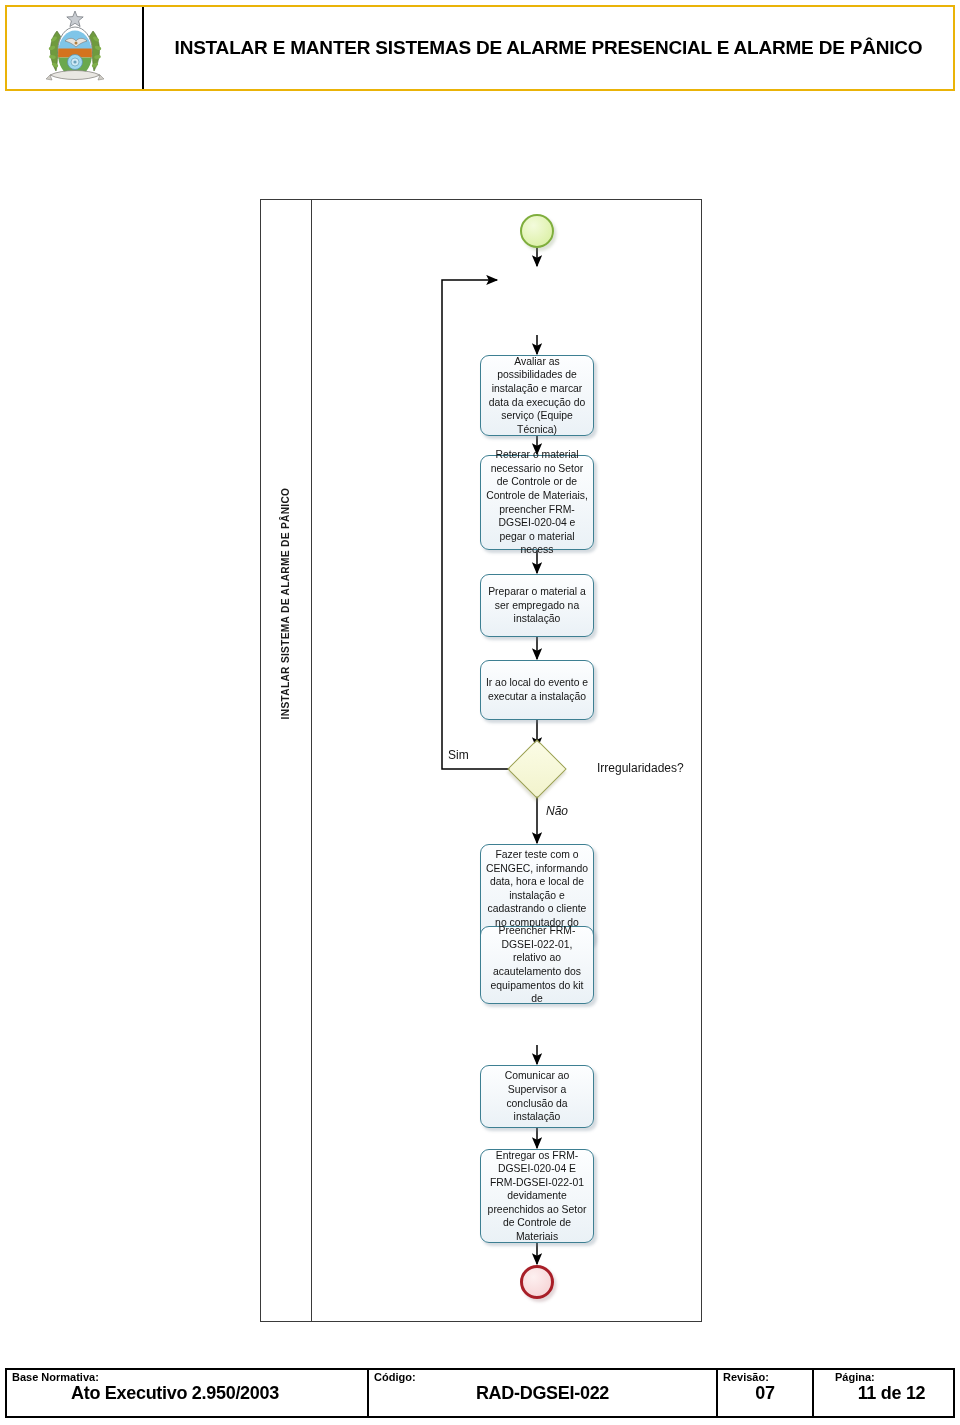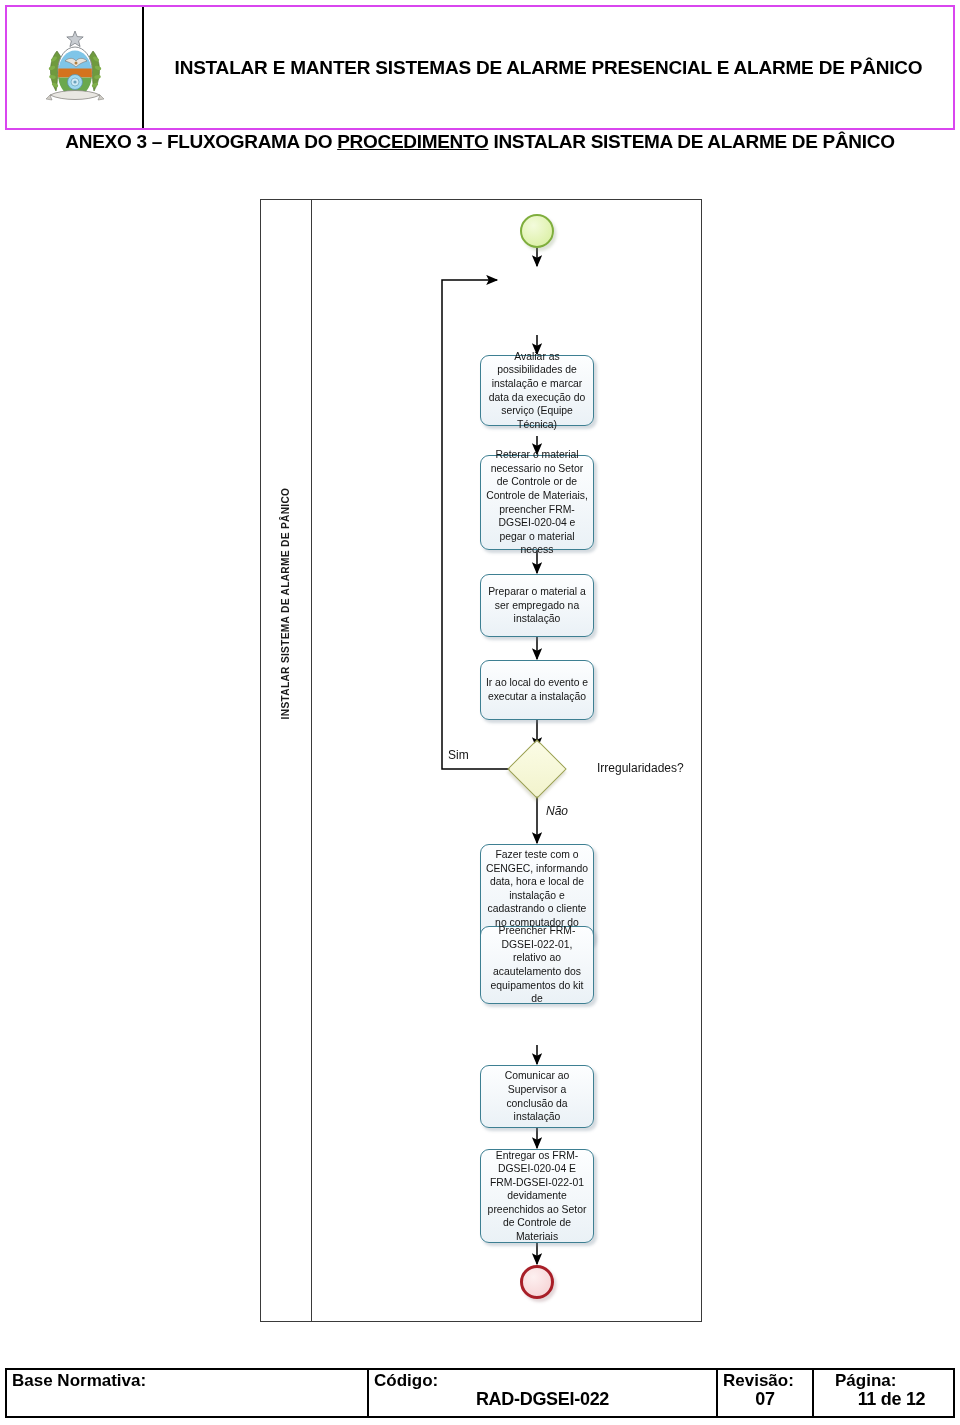--- a/index.html
+++ b/index.html
@@ -16,22 +16,22 @@
     height: 1425px;
     background: #ffffff;
   }
 
   
   .header-table {
     position: absolute;
     left: 5px;
     top: 5px;
     width: 950px;
-    height: 125px;
-    border: 2px solid #d946ef;
+    height: 86px;
+    border: 2px solid #eab308;
     display: flex;
     background: #ffffff;
   }
   .header-logo-cell {
     width: 137px;
     border-right: 2px solid #000000;
     display: flex;
     align-items: center;
     justify-content: center;
   }
@@ -194,21 +194,21 @@
     display: flex;
     flex-direction: column;
     justify-content: flex-start;
   }
   .f-cell:last-child { border-right: none; padding-left: 21px; }
   .f-cell.c1 { width: 362px; }
   .f-cell.c2 { width: 349px; }
   .f-cell.c3 { width: 96px; }
   .f-cell.c4 { flex: 1; }
   .f-label {
-    font-size: 17px;
+    font-size: 11px;
     font-weight: bold;
     color: #000000;
     line-height: 1.05;
     text-align: left;
   }
   .f-value {
     font-size: 18px;
     font-weight: bold;
     color: #000000;
     line-height: 1.05;
@@ -259,21 +259,20 @@
         <path d="M6 68 L2 72 L8 73 Z" fill="#cfccc6" stroke="#7d7a75" stroke-width="0.5"></path>
         <path d="M56 68 L60 72 L54 73 Z" fill="#cfccc6" stroke="#7d7a75" stroke-width="0.5"></path>
       </svg>
     </div>
     <div class="header-title-cell">
       <div class="header-title-text">INSTALAR E MANTER SISTEMAS DE ALARME PRESENCIAL E ALARME DE PÂNICO</div>
     </div>
   </div>
 
 
-  <div class="anexo"><span>ANEXO 3 – FLUXOGRAMA DO </span><span class="und">PROCEDIMENTO</span><span> INSTALAR SISTEMA DE ALARME DE PÂNICO</span></div>
 
   <div class="flow-wrap">
 
     <div class="lane-label-col">
       <div class="lane-label">INSTALAR SISTEMA DE ALARME DE PÂNICO</div>
     </div>
 
     <div class="lane-body">
 
       <svg class="conn-svg" viewBox="0 0 391 1120">
@@ -304,21 +303,21 @@
         <line x1="225" y1="845" x2="225" y2="864" stroke="#000" stroke-width="1.5" marker-end="url(#ah)"></line>
 
         <line x1="225" y1="928" x2="225" y2="948" stroke="#000" stroke-width="1.5" marker-end="url(#ah)"></line>
 
         <line x1="225" y1="1043" x2="225" y2="1064" stroke="#000" stroke-width="1.5" marker-end="url(#ah)"></line>
       </svg>
 
       <div class="node circ-start" style="left:208px; top:14px;"></div>
 
 
-      <div class="node proc" style="left:168px; top:155px; width:114px; height:71px;">
+      <div class="node proc" style="left:168px; top:155px; width:114px; height:81px;">
         <span>Avaliar as possibilidades de instalação e marcar data da execução do serviço (Equipe Técnica)</span>
       </div>
 
       <div class="node proc" style="left:168px; top:255px; width:114px; height:95px;">
         <span>Reterar o material necessario no Setor de Controle or de Controle de Materiais, preencher FRM-DGSEI-020-04 e pegar o material necess</span>
       </div>
 
       <div class="node proc" style="left:168px; top:374px; width:114px; height:63px;">
         <span>Preparar o material a ser empregado na instalação</span>
       </div>
@@ -349,20 +348,21 @@
       </div>
 
       <div class="node circ-end" style="left:208px; top:1065px;"></div>
 
     </div>
   </div>
 
   <div class="footer-table">
     <div class="f-cell c1">
       <div class="f-label">Base Normativa:</div>
+      <div class="f-value">Ato Executivo 2.950/2003</div>
     </div>
     <div class="f-cell c2">
       <div class="f-label">Código:</div>
       <div class="f-value">RAD-DGSEI-022</div>
     </div>
     <div class="f-cell c3">
       <div class="f-label">Revisão:</div>
       <div class="f-value">07</div>
     </div>
     <div class="f-cell c4">

